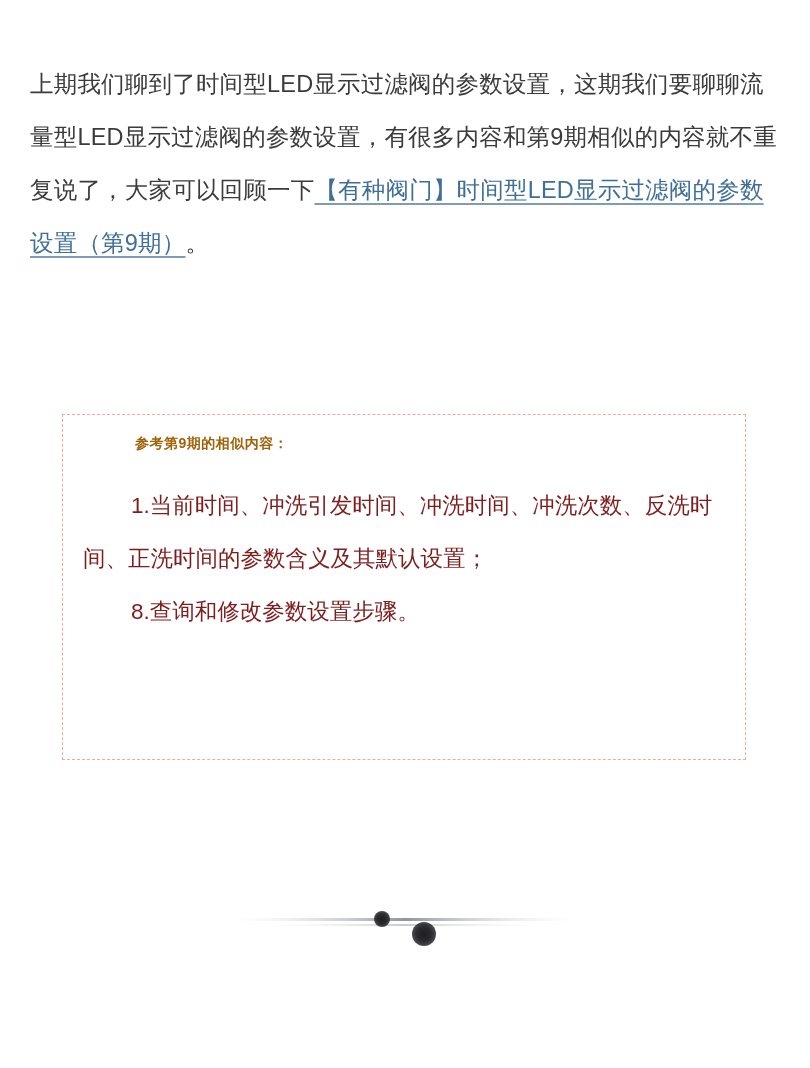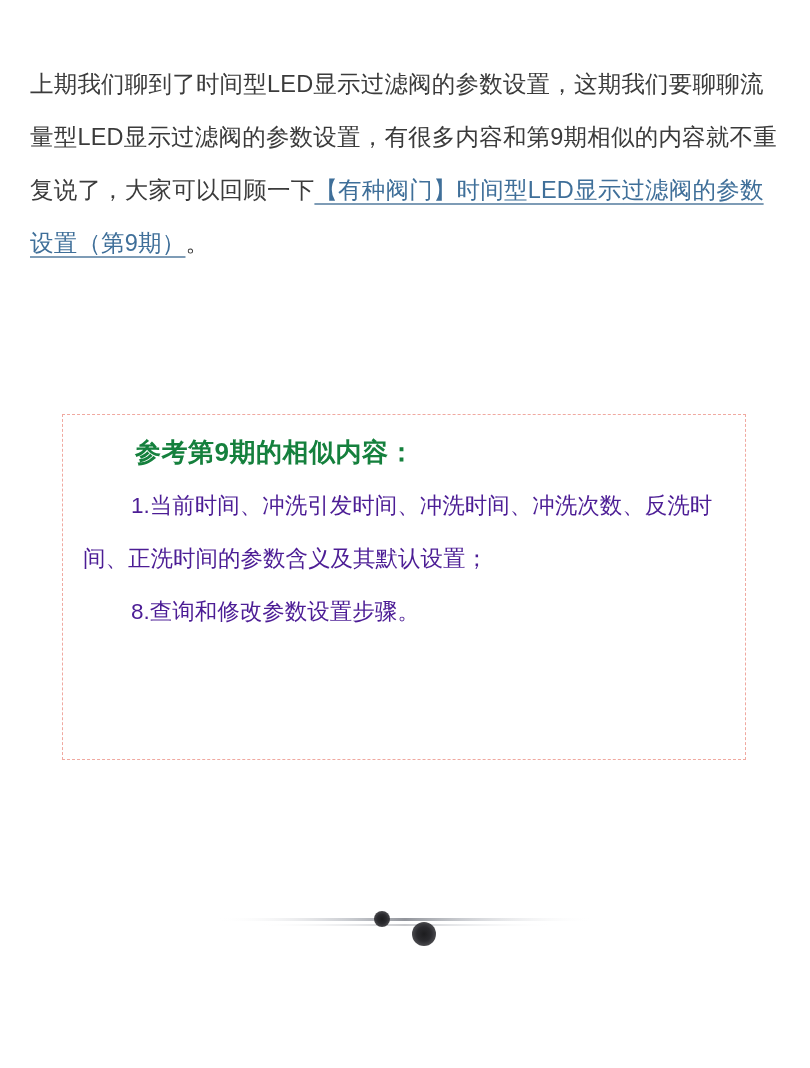--- a/index.html
+++ b/index.html
@@ -52,33 +52,33 @@
     top: 414px;
     width: 684px;
     height: 346px;
     border: 1.5px dashed #f0a9a0;
     box-sizing: border-box;
   }
   .ref-title {
     position: absolute;
     left: 72px;
     top: 20px;
-    font-size: 26px;
+    font-size: 14px;
     font-weight: bold;
-    color: #15803d;
+    color: #a16207;
     letter-spacing: 0.5px;
   }
   .ref-body {
     position: absolute;
     left: 20px;
     top: 64px;
     width: 648px;
     font-size: 22.5px;
     line-height: 53px;
-    color: #4c1d95;
+    color: #7f1d1d;
   }
   .ref-item {
     text-indent: 48px;
   }
 
   
   .divider {
     position: absolute;
     left: 0;
     top: 880px;

